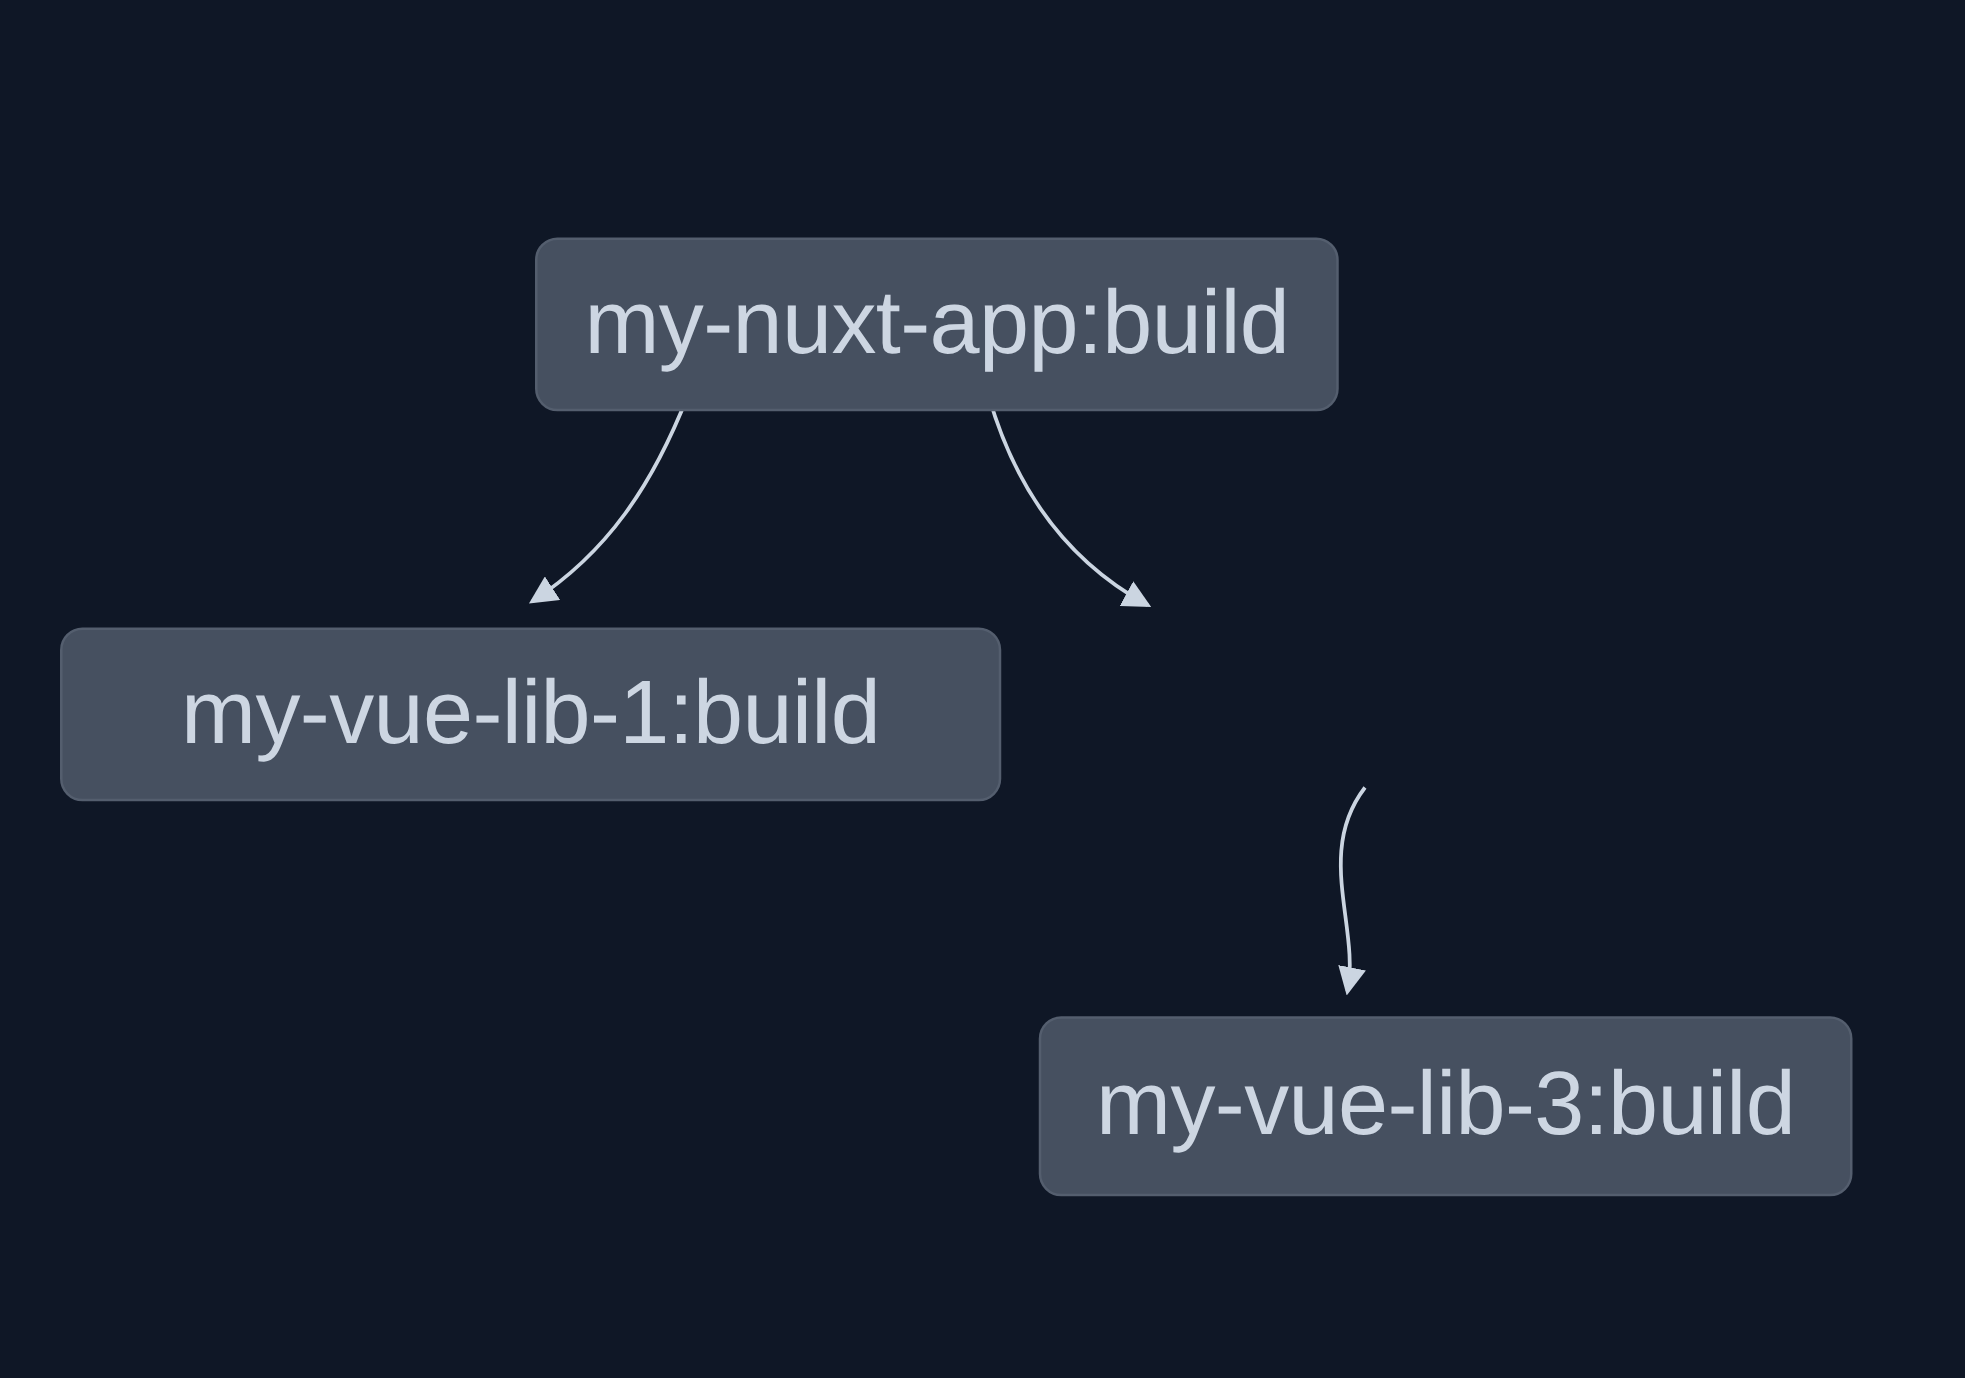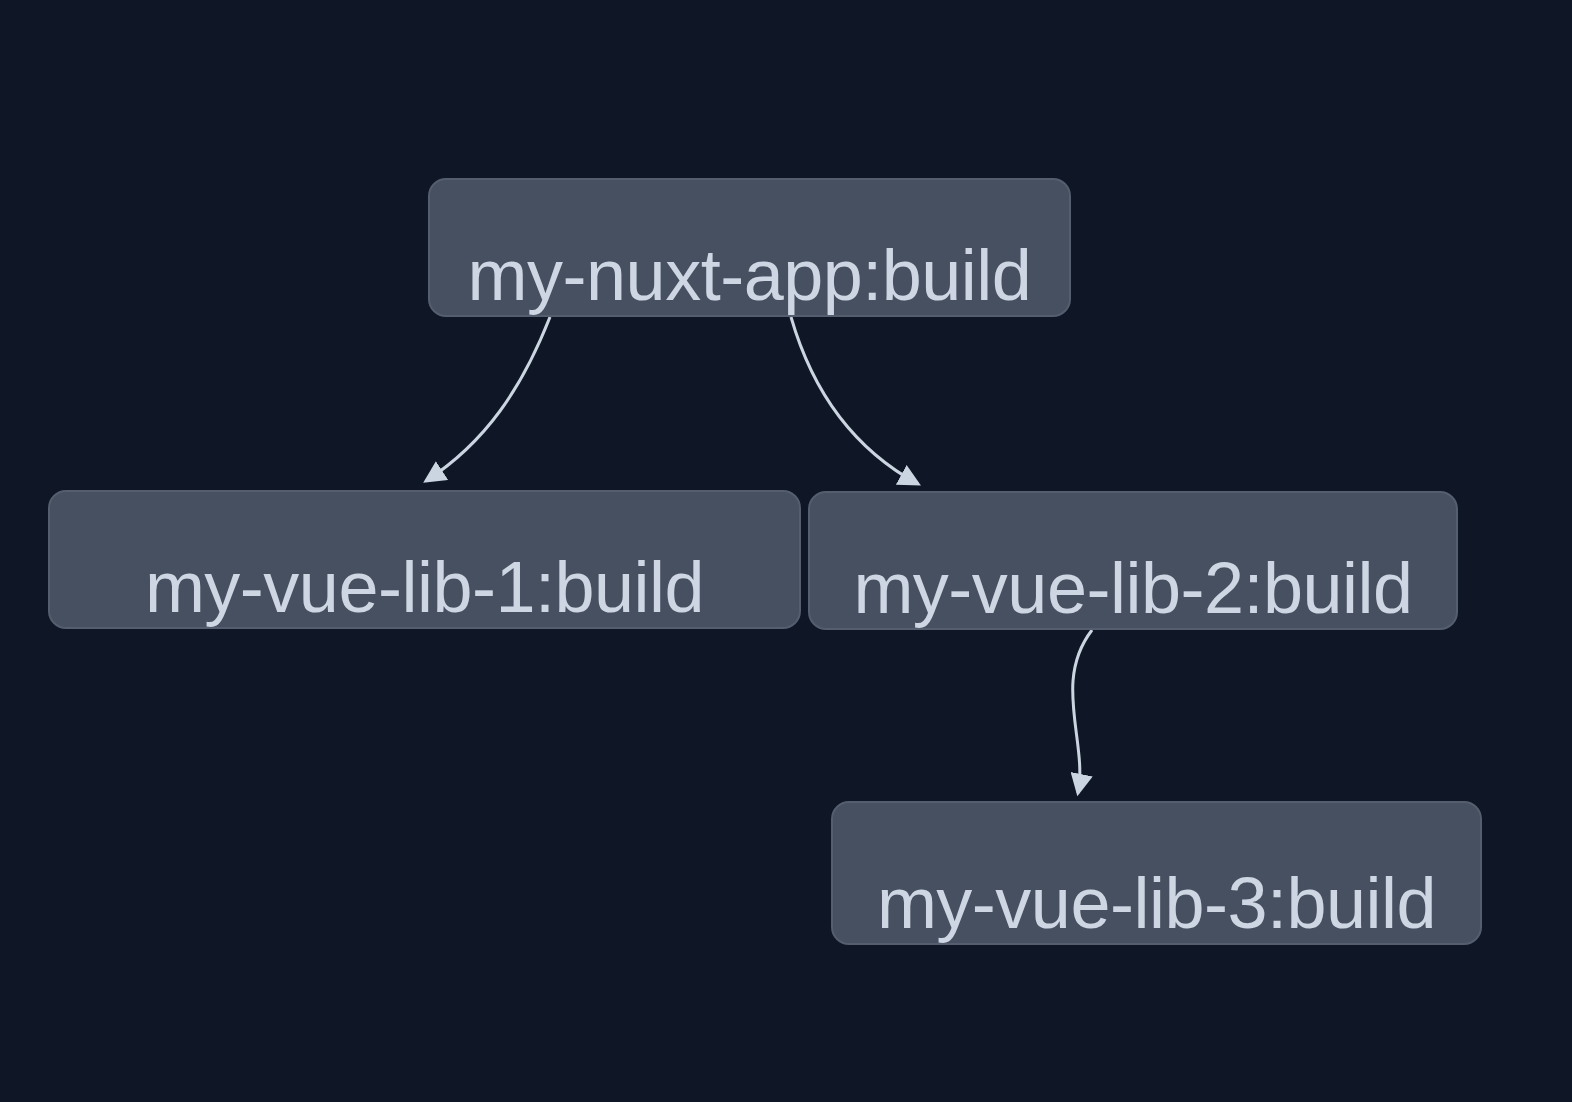--- a/index.html
+++ b/index.html
@@ -45,23 +45,24 @@
     top: 0;
     width: 100%;
     height: 100%;
   }
   .task-node {
     position: absolute;
     background: var(--node-fill);
     border: 2px solid var(--node-border);
     border-radius: 18px;
     display: flex;
-    align-items: flex-end;
+    align-items: center;
     justify-content: center;
     cursor: pointer;
+    margin-top: 12px;
   }
   .task-node .node-label {
     color: var(--node-text);
     font-size: 72px;
     font-weight: 400;
     letter-spacing: -0.5px;
     white-space: nowrap;
     line-height: 1;
     padding-bottom: 4px;
   }
@@ -83,20 +84,17 @@
         <path class="edge" d="M 1092 630 C 1052 682, 1088 742, 1078 793" marker-end="url(#arrowhead)"></path>
       </g>
   </svg>
   <div id="node-layer">
       <div class="task-node" style="left: 428px; top: 178px; width: 643px; height: 139px;">
         <span class="node-label">my-nuxt-app:build</span>
       </div>
       <div class="task-node" style="left: 48px; top: 490px; width: 753px; height: 139px;">
         <span class="node-label">my-vue-lib-1:build</span>
       </div>
-      <div class="task-node" style="left: 808px; top: 491px; width: 650px; height: 139px;">
-        <span class="node-label">my-vue-lib-2:build</span>
-      </div>
       <div class="task-node" style="left: 831px; top: 801px; width: 651px; height: 144px;">
         <span class="node-label">my-vue-lib-3:build</span>
       </div>
     </div>
 </div>
 
 </body></html>

